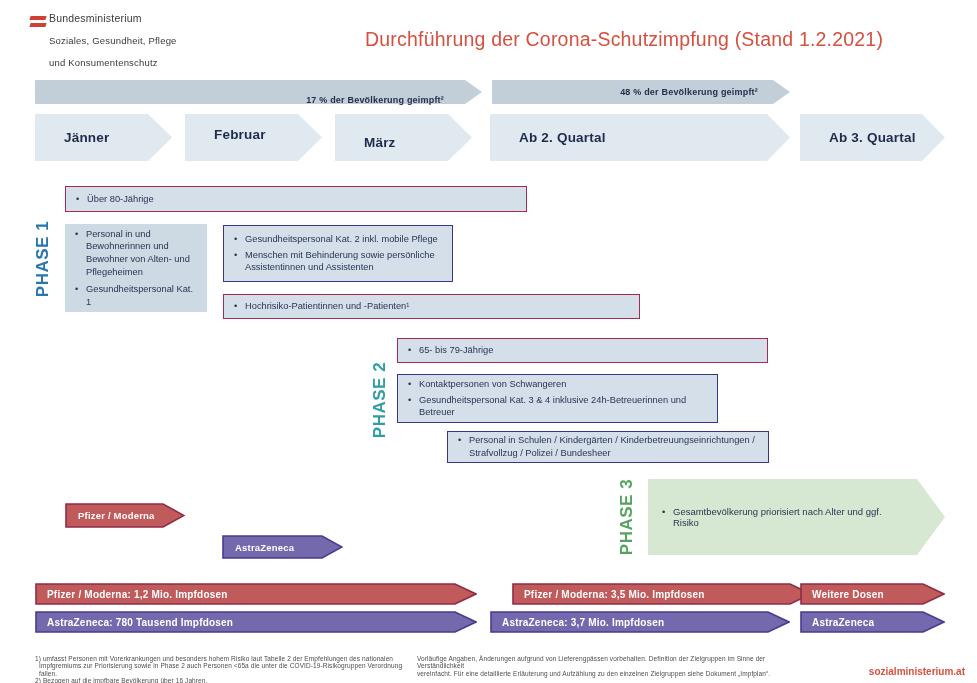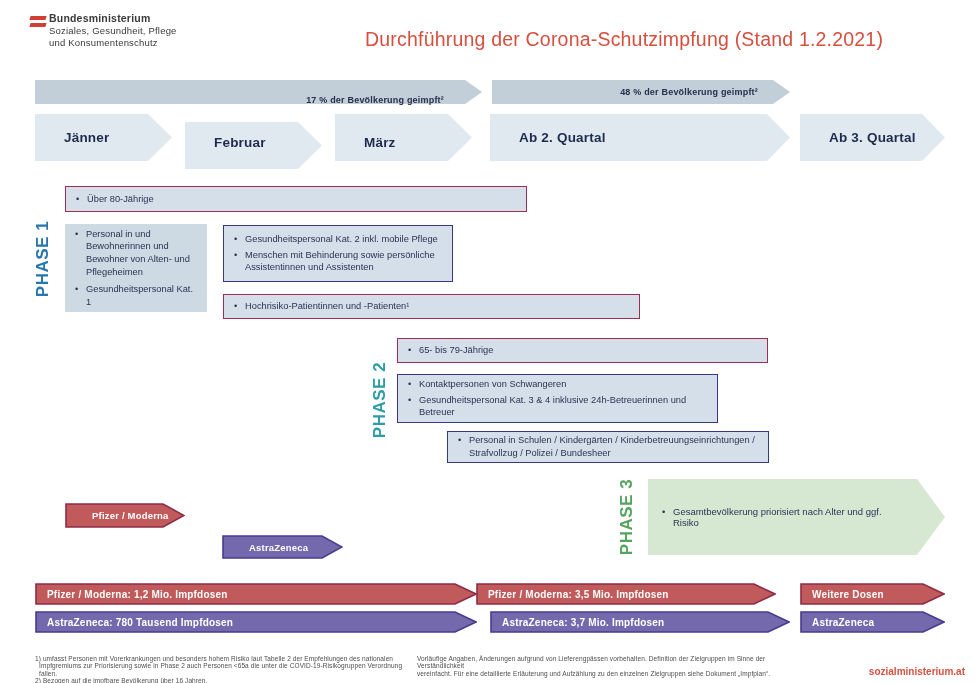--- a/index.html
+++ b/index.html
@@ -5,33 +5,33 @@
   html,body{margin:0;padding:0;background:#fff;}
   body{font-family:"Liberation Sans",sans-serif;}
   .canvas{position:relative;width:977px;height:683px;background:#ffffff;overflow:hidden;}
 
   
   .logo-flag{position:absolute;left:30px;top:16px;width:17px;height:12px;}
   .logo-flag .bar{position:absolute;left:0;width:16px;height:4px;background:#cf3f34;transform:skewX(-18deg);}
   .logo-flag .bar.b1{top:0;}
   .logo-flag .bar.b2{top:7px;}
   .ministry{position:absolute;left:49px;top:12px;color:#3a3a3a;}
-  .ministry .mname{font-size:10.5px;font-weight:bold;letter-spacing:.2px;}
-  .ministry .mline{font-size:9.5px;margin-top:1px;letter-spacing:.2px;}
+  .ministry .mname{font-size:10.5px;font-weight:normal;letter-spacing:.2px;}
+  .ministry .mline{font-size:9.5px;margin-top:11px;letter-spacing:.2px;}
   .doc-title{position:absolute;right:12px;top:28px;width:600px;text-align:left;font-size:19.5px;color:#d5503f;letter-spacing:.2px;}
 
   
   .arrow{position:absolute;display:flex;align-items:center;box-sizing:border-box;}
   .arrow-bg{position:absolute;left:0;top:0;}
   .arrow .lbl{position:relative;z-index:1;}
 
   .gray-lbl{margin-left:auto;padding-right:38px;font-size:9px;font-weight:bold;color:#25304e;letter-spacing:.2px;}
   .tl-lbl{padding-left:29px;font-size:13.5px;font-weight:bold;color:#1d2b4d;letter-spacing:.2px;}
   .dose-lbl{padding-left:12px;font-size:10px;font-weight:bold;color:#ffffff;letter-spacing:.2px;}
-  .vax-lbl{padding-left:27px;font-size:9.5px;font-weight:bold;color:#ffffff;letter-spacing:.2px;}
+  .vax-lbl{padding-left:13px;font-size:9.5px;font-weight:bold;color:#ffffff;letter-spacing:.2px;}
 
   
   .pbox{position:absolute;box-sizing:border-box;background:#d5dfe9;color:#2a3454;font-size:9.3px;line-height:1.35;
         display:flex;flex-direction:column;justify-content:center;gap:3px;padding:4px 10px;}
   .pbox.red{border:1.5px solid #a02c52;}
   .pbox.navy{border:1.5px solid #39368a;}
   .pbox.plain{background:#cdd9e3;border:none;}
   .bullet{display:flex;align-items:flex-start;}
   .bullet .dot{flex:0 0 11px;width:11px;}
 
@@ -76,21 +76,21 @@
       </svg>
     <span class="lbl gray-lbl" style="padding-right:32px">48 % der Bevölkerung geimpft²</span>
   </div>
 
   <div class="arrow" style="left:35px;top:114px;width:137px;height:47px">
       <svg width="137" height="47" class="arrow-bg">
         <polygon points="0,0 113,0 137,23.5 113,47 0,47" fill="#e0e9f0"></polygon>
       </svg>
     <span class="lbl tl-lbl">Jänner</span>
   </div>
-  <div class="arrow" style="left:185px;top:122px;width:137px;height:41px">
+  <div class="arrow" style="left:185px;top:114px;width:137px;height:41px">
       <svg width="137" height="47" class="arrow-bg">
         <polygon points="0,0 113,0 137,23.5 113,47 0,47" fill="#e0e9f0"></polygon>
       </svg>
     <span class="lbl tl-lbl">Februar</span>
   </div>
   <div class="arrow" style="left:335px;top:114px;width:137px;height:57px">
       <svg width="137" height="47" class="arrow-bg">
         <polygon points="0,0 113,0 137,23.5 113,47 0,47" fill="#e0e9f0"></polygon>
       </svg>
     <span class="lbl tl-lbl">März</span>
@@ -197,21 +197,21 @@
       </svg>
     <span class="lbl vax-lbl">AstraZeneca</span>
   </div>
 
   <div class="arrow" style="left:35px;top:583px;width:442px;height:22px">
       <svg width="442" height="22" class="arrow-bg">
         <polygon points="1,1 420,1 441,11 420,21 1,21" fill="#c05a5b" stroke="#8e2c48" stroke-width="1.6"></polygon>
       </svg>
     <span class="lbl dose-lbl">Pfizer / Moderna: 1,2 Mio. Impfdosen</span>
   </div>
-  <div class="arrow" style="left:476px;top:583px;width:300px;height:22px">
+  <div class="arrow" style="left:512px;top:583px;width:300px;height:22px">
       <svg width="300" height="22" class="arrow-bg">
         <polygon points="1,1 278,1 299,11 278,21 1,21" fill="#c05a5b" stroke="#8e2c48" stroke-width="1.6"></polygon>
       </svg>
     <span class="lbl dose-lbl">Pfizer / Moderna: 3,5 Mio. Impfdosen</span>
   </div>
   <div class="arrow" style="left:800px;top:583px;width:145px;height:22px">
       <svg width="145" height="22" class="arrow-bg">
         <polygon points="1,1 123,1 144,11 123,21 1,21" fill="#c05a5b" stroke="#8e2c48" stroke-width="1.6"></polygon>
       </svg>
     <span class="lbl dose-lbl">Weitere Dosen</span>

